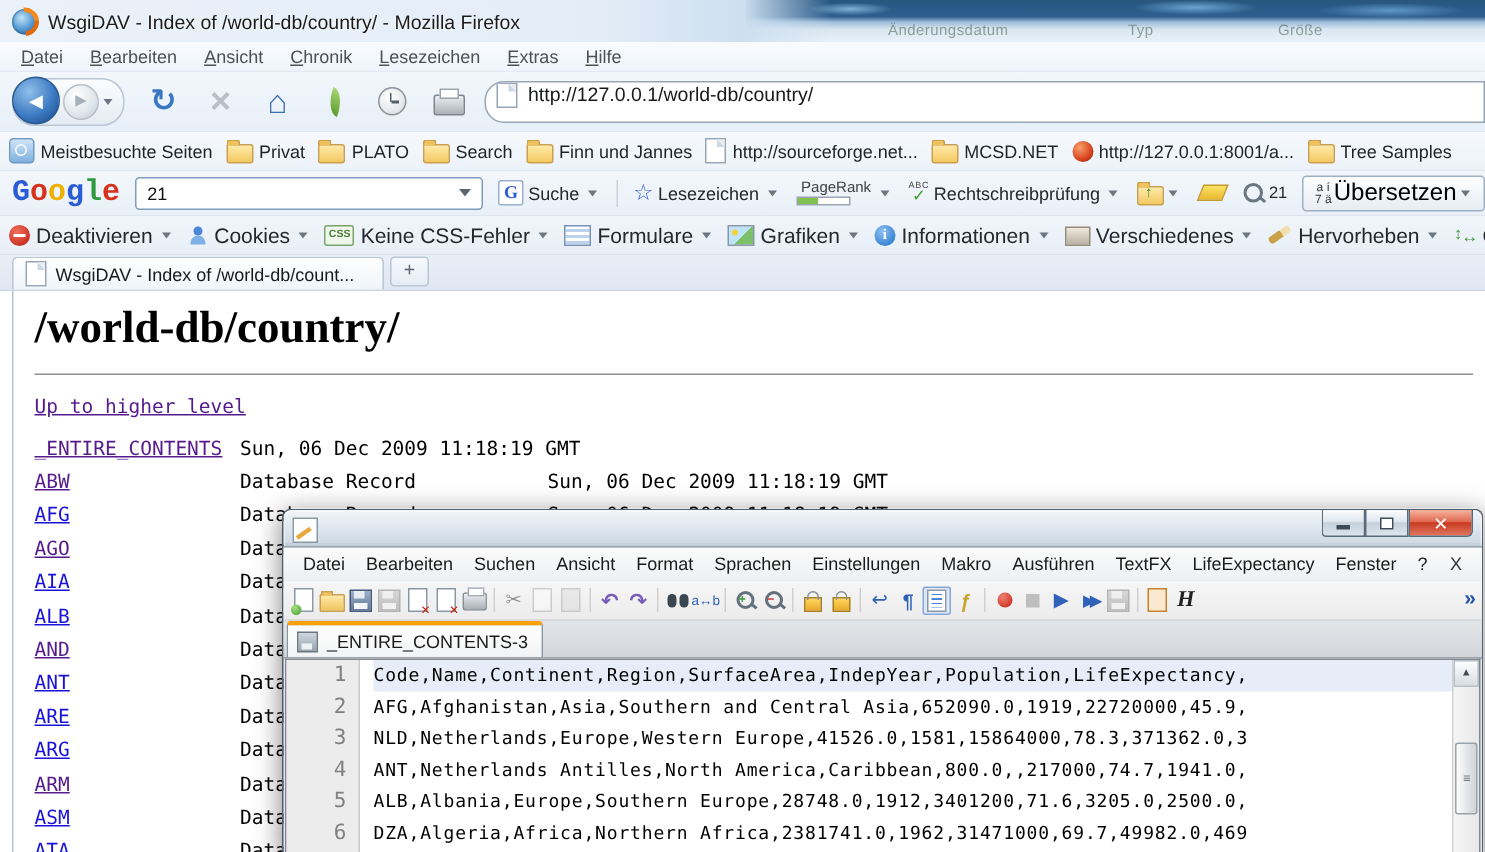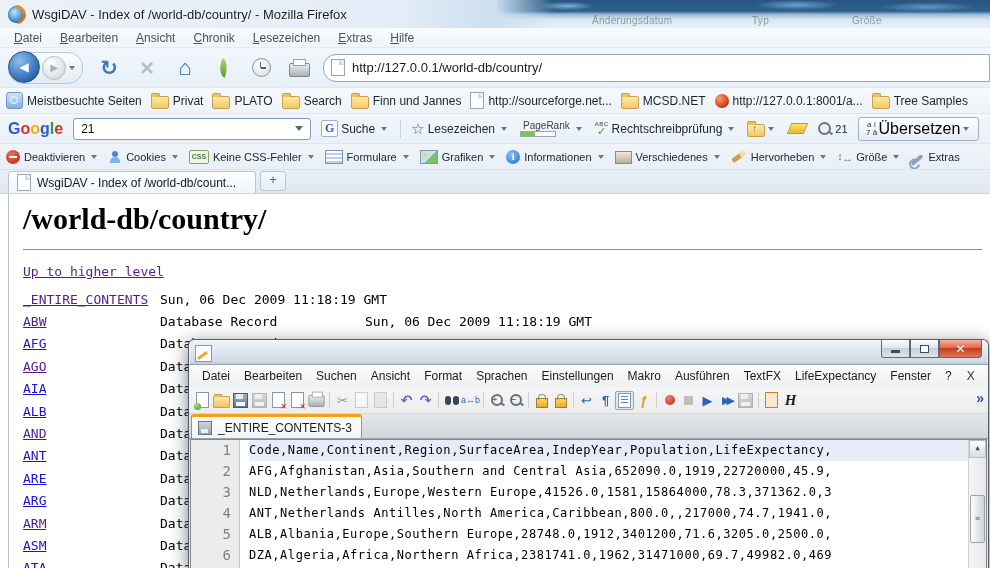--- a/index.html
+++ b/index.html
@@ -52,21 +52,21 @@
   .leaf{width:9px;height:18px;background:linear-gradient(#a8d774,#5f9c2e);border-radius:0 100% 0 100%;
     transform:rotate(20deg)}
   .clock{width:17px;height:17px;border-radius:50%;border:1px solid #8b9299;position:relative;
     background:radial-gradient(circle at 40% 35%,#ffffff,#d5dbe1)}
   .clock::before{content:"";position:absolute;left:7px;top:3px;width:1.5px;height:6px;background:#53606c}
   .clock::after{content:"";position:absolute;left:8px;top:8px;width:5px;height:1.5px;background:#53606c}
   .printer{width:19px;height:12px;background:linear-gradient(#eceff2,#a9b0b7);border:1px solid #7e868e;
     border-radius:2px;position:relative;margin-top:5px}
   .printer::before{content:"";position:absolute;left:3px;top:-5px;width:11px;height:5px;background:#fff;border:1px solid #9aa2aa}
   .urlbar{flex:1;height:26px;margin-left:12px;border:1px solid #97a5b4;border-radius:13px 0 0 13px;
-    background:#fff;display:flex;align-items:center;padding-left:7px;overflow:hidden}
+    background:#fff;display:flex;align-items:flex-start;padding-left:7px;overflow:hidden}
   .url-text{font-size:13px;color:#17191b;margin-left:7px;white-space:nowrap}
 
   
   .pgic{width:12px;height:15px;background:#fff;border:1px solid #97a5b4;position:relative;flex:none}
   .pgic::after{content:"";position:absolute;top:0;right:0;border-style:solid;border-width:0 5px 5px 0;
     border-color:#cdd8e2 #e9eef4}
   .folder{width:16px;height:11px;background:linear-gradient(#ffeaa8,#f3c862);border:1px solid #c9a050;
     border-radius:1px 2px 2px 2px;position:relative;margin-top:4px;flex:none}
   .folder::before{content:"";position:absolute;top:-4px;left:-1px;width:7px;height:3px;
     background:#f0c25e;border:1px solid #c9a050;border-bottom:none;border-radius:2px 2px 0 0}
@@ -78,21 +78,21 @@
   .bm .lbl{font-size:12px;color:#1e2327;margin-left:4px}
   .hist-ic{width:15px;height:15px;border-radius:3px;background:linear-gradient(#cfe4f7,#7fb2e0);
     border:1px solid #6f98c4;position:relative;flex:none}
   .hist-ic::before{content:"";position:absolute;left:3px;top:3px;width:6px;height:6px;border-radius:50%;border:1.5px solid #fff}
   .site-ic{width:14px;height:14px;border-radius:50%;flex:none;
     background:radial-gradient(circle at 35% 32%,#f6a06a 0,#d8441f 60%,#8e2007 95%)}
 
   
   .ff-google{height:30px;background:linear-gradient(#f3f7fb,#e9f0f8);border-bottom:1px solid #dde6f0;
     display:flex;align-items:center;padding-left:8px;box-sizing:border-box;white-space:nowrap;overflow:hidden}
-  .glogo{font-family:Liberation Sans, sans-serif;font-size:16px;font-weight:bold;letter-spacing:0}
+  .glogo{font-family:Liberation Mono, monospace;font-size:20px;font-weight:bold;letter-spacing:0}
   .gsearch{width:225px;height:20px;border:1px solid #7f9db9;border-radius:3px;background:#fff;margin-left:10px;
     display:flex;align-items:center;justify-content:space-between;padding:0 4px 0 7px}
   .gsearch .val{font-size:12px;color:#111}
   .gitem{display:flex;align-items:center;margin-left:10px}
   .gitem .lbl{font-size:12px;color:#23282c;margin:0 3px}
   .gic-g{width:15px;height:15px;border:1px solid #9bb0cc;background:#fff;color:#2a5bd7;
     font-family:"Liberation Serif",serif;font-weight:bold;font-size:12px;line-height:14px;text-align:center;border-radius:2px}
   .gstar{color:#2b5fd9;font-size:15px;line-height:1}
   .pr{display:flex;flex-direction:column;align-items:flex-start;line-height:1}
   .pr .lbl{font-size:10px;color:#3c4248}
@@ -110,21 +110,21 @@
   .gzoom .lbl{font-size:11px;color:#23282c;margin-left:4px}
   .gbtn{display:flex;align-items:center;border:1px solid #9fb0c2;border-radius:3px;margin-left:10px;
     background:linear-gradient(#fdfefe,#e7edf4);height:22px;padding:0 6px}
   .trico{font-size:8px;line-height:8px;color:#333;width:14px;text-align:center}
   .vsep{width:1px;height:18px;background:#c7d2dd;margin-left:10px}
 
   
   .ff-dev{height:26px;background:linear-gradient(#f1f5fa,#e8eff7);border-bottom:1px solid #dbe4ee;
     display:flex;align-items:center;padding-left:6px;box-sizing:border-box;white-space:nowrap;overflow:hidden}
   .dv{display:flex;align-items:center;margin-right:8px}
-  .dv .lbl{font-size:11px;color:#23282c;margin:0 3px 0 4px}
+  .dv .lbl{font-size:14px;color:#23282c;margin:0 3px 0 4px}
   .noentry{width:14px;height:14px;border-radius:50%;background:radial-gradient(circle at 38% 32%,#f3705e,#c42b1c 80%);position:relative;flex:none}
   .noentry::after{content:"";position:absolute;left:3px;top:6px;width:8px;height:2px;background:#fff}
   .person{width:14px;height:14px;position:relative;flex:none}
   .person::before{content:"";position:absolute;left:4px;top:1px;width:6px;height:6px;border-radius:50%;background:#4a86d8}
   .person::after{content:"";position:absolute;left:2px;top:7px;width:10px;height:6px;border-radius:5px 5px 0 0;background:#7fb0e8}
   .cssbadge{width:18px;height:12px;background:#eef7ea;border:1px solid #7aa46a;color:#4a7a3a;
     font-size:7px;font-weight:bold;text-align:center;line-height:12px;border-radius:2px}
   .formic{width:16px;height:12px;border:1px solid #7a93b8;background:
     repeating-linear-gradient(#fff 0 2px,#bcd2ec 2px 4px)}
   .imgic{width:16px;height:12px;border:1px solid #8898aa;background:linear-gradient(135deg,#bfe3f7 0 55%,#7ec06a 55%);position:relative}

